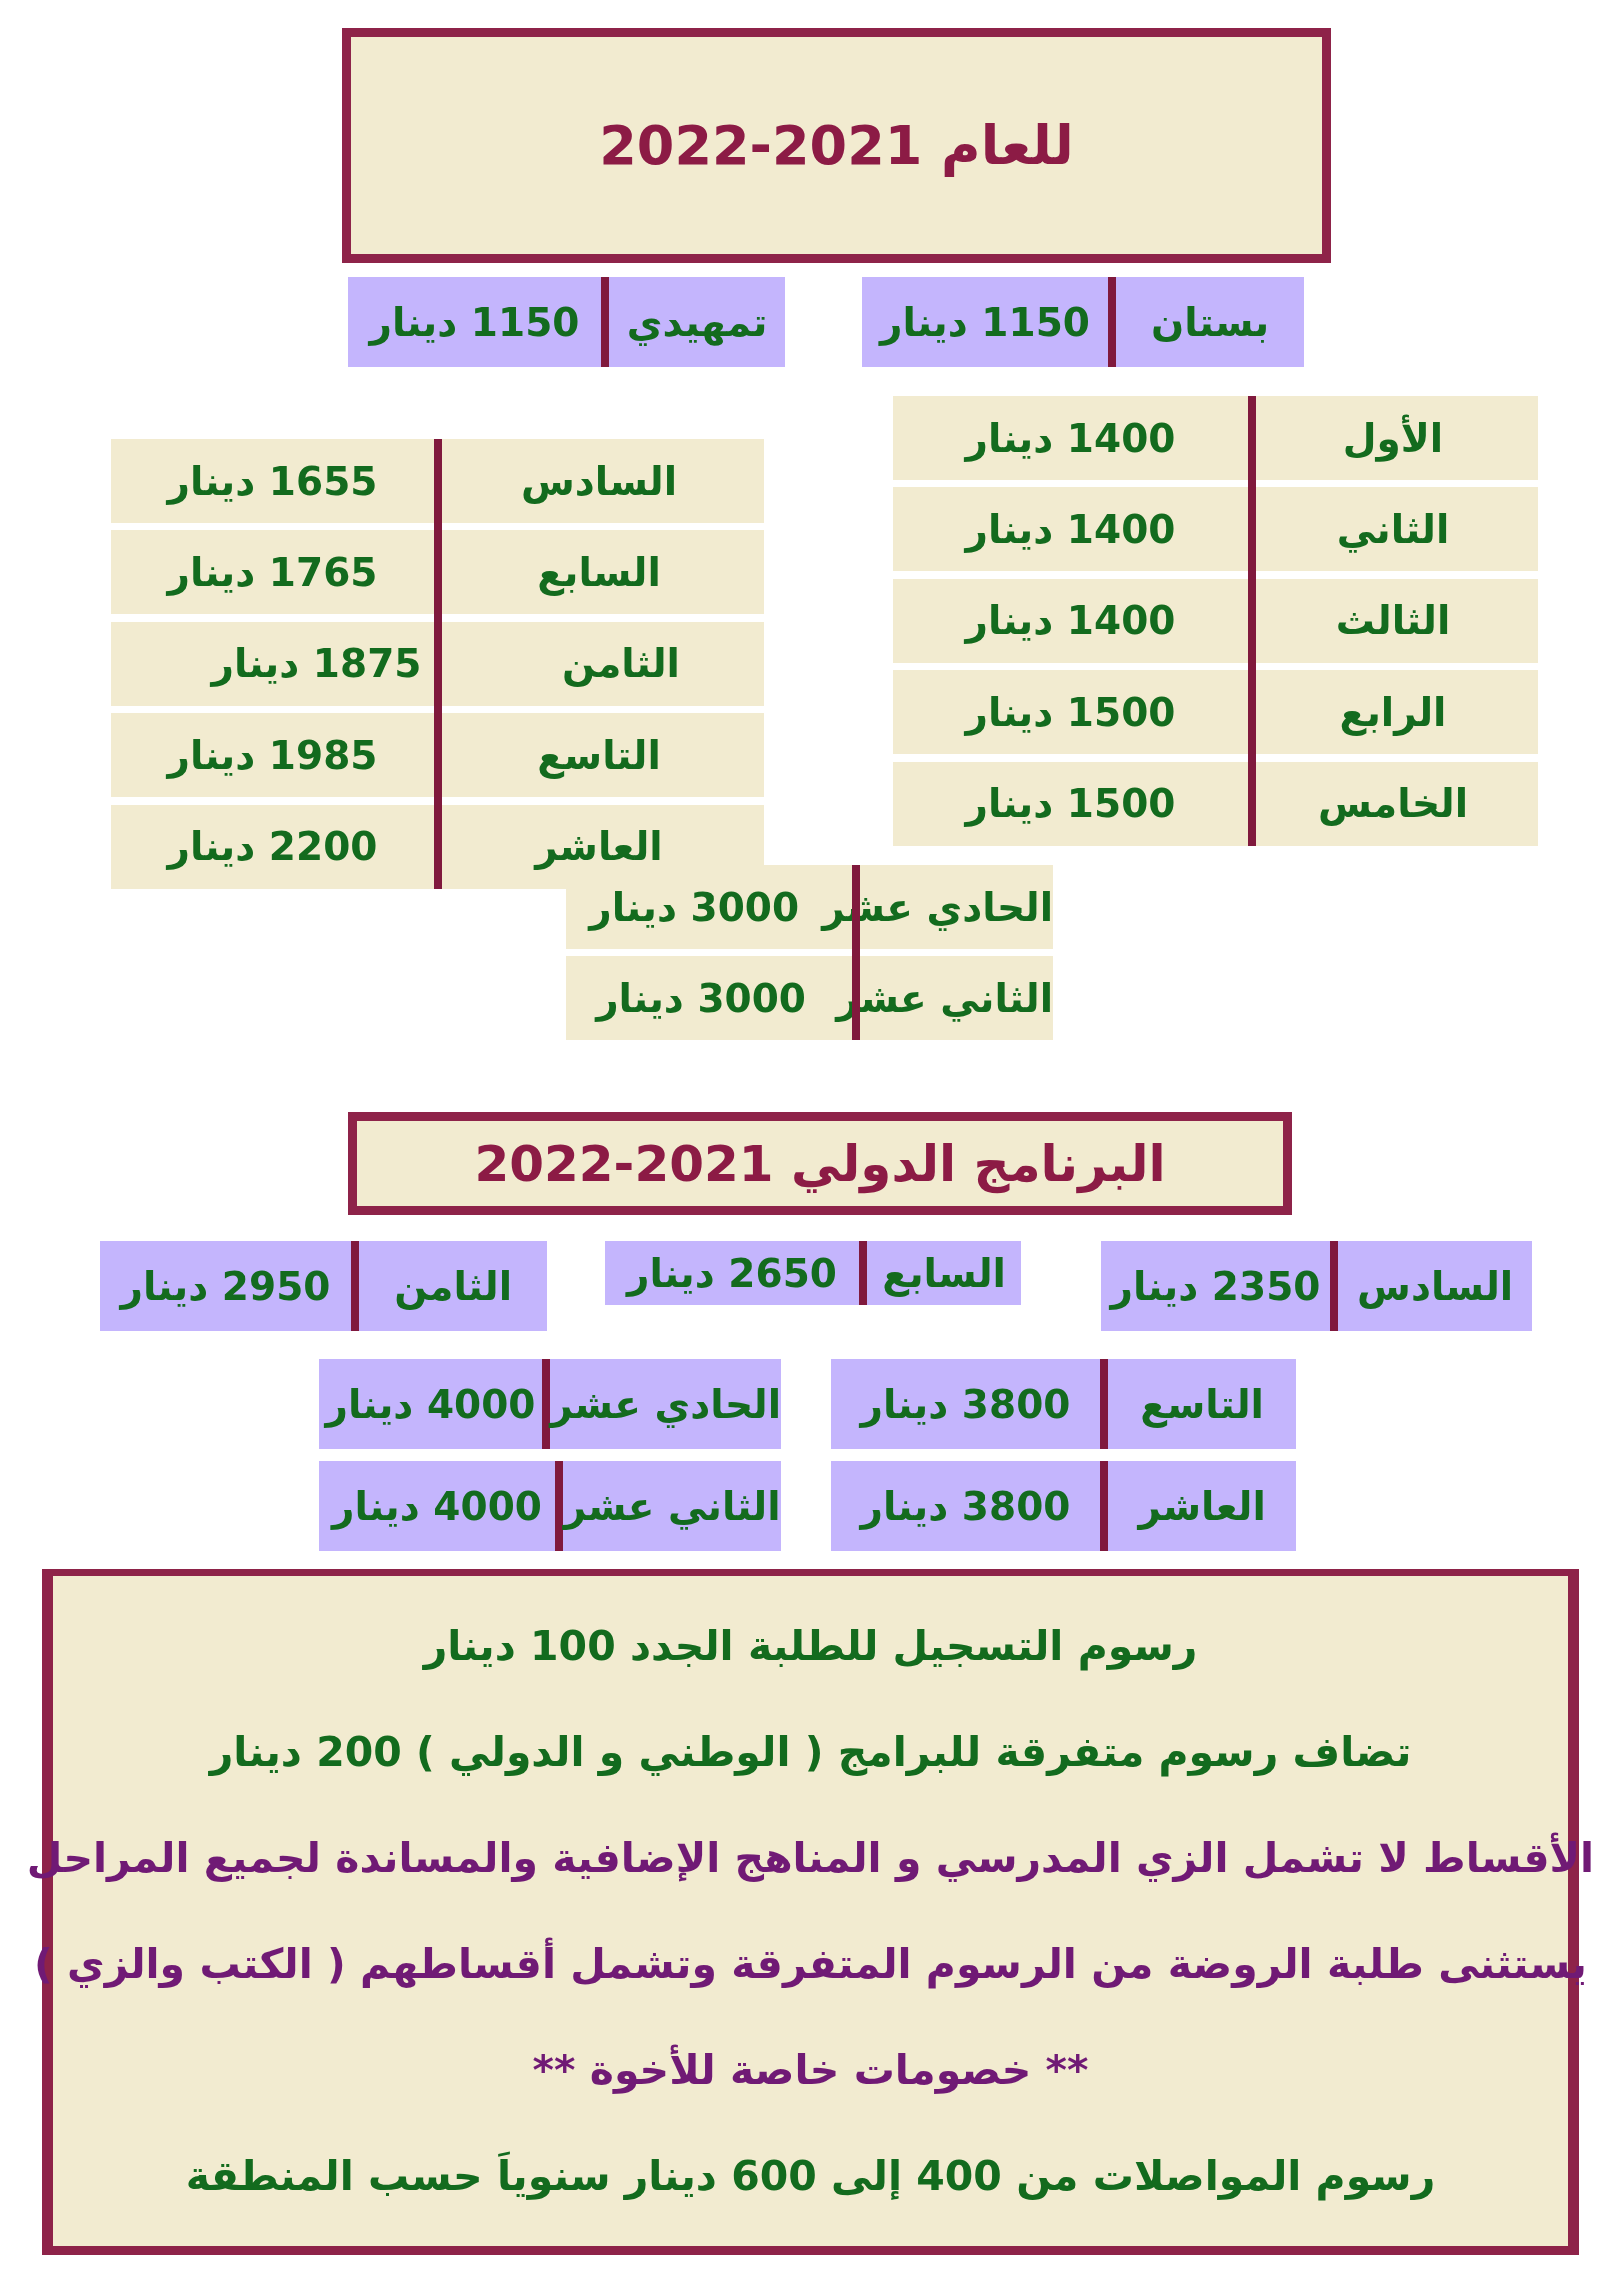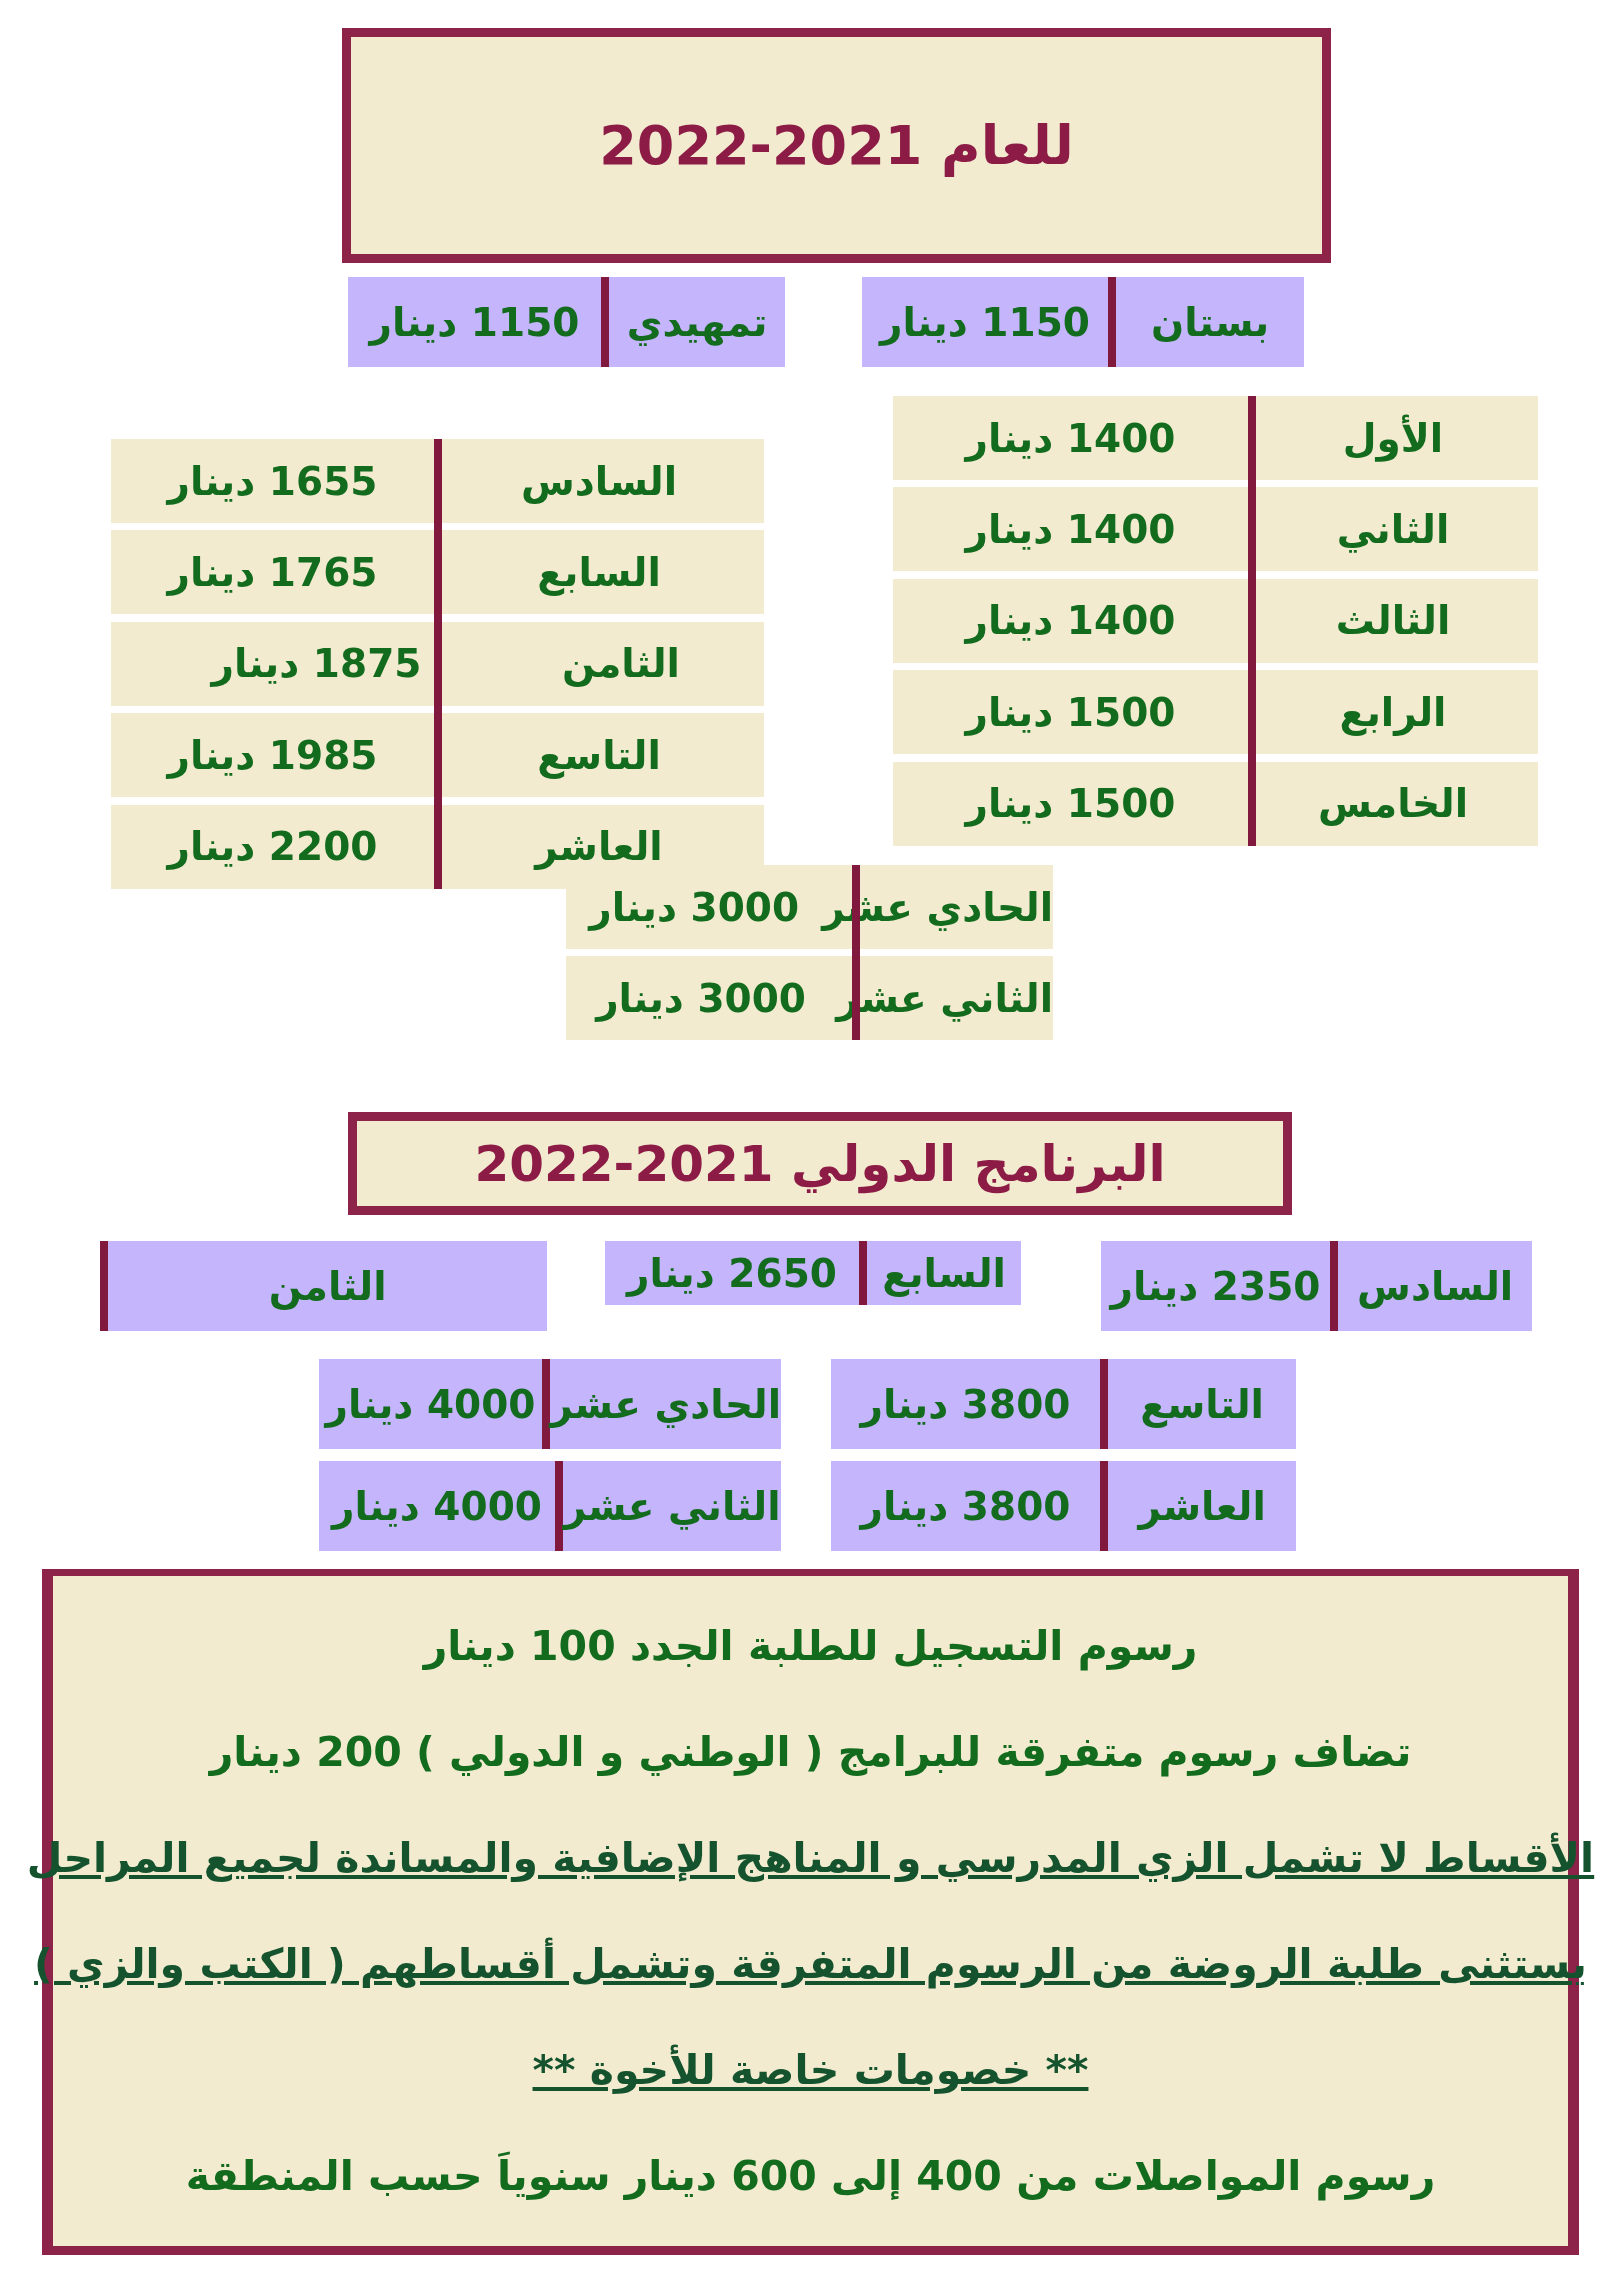--- a/index.html
+++ b/index.html
@@ -68,21 +68,21 @@
     background:#f2ebd0;
     display:flex;flex-direction:column;
     align-items:center;justify-content:space-around;
     padding:16.6px 9.2px;
   }
   .note-line{
     direction:rtl;text-align:right;
     font-size:41px;white-space:nowrap;
   }
   .note-green{color:#136b1e;}
-  .note-maroon{color:#14532d;text-decoration:underline;}
+  .note-maroon{color:#701a75;}
 </style>
 </head>
 <body>
 
 <div class="page">
 
   <div class="title-box t1">
     <div>للعام 2021-2022</div>
   </div>
 
@@ -165,20 +165,21 @@
     <div class="price" style="width:229px;">2350 دينار</div>
     <div class="vbar"></div>
     <div class="label" style="flex:1;">السادس</div>
   </div>
   <div class="fee-box" style="left:605px;top:1241px;width:416px;height:64px;">
     <div class="price" style="width:254px;">2650 دينار</div>
     <div class="vbar"></div>
     <div class="label" style="flex:1;">السابع</div>
   </div>
   <div class="fee-box" style="left:100px;top:1241px;width:447px;height:90px;">
+    <div class="price" style="width:251px;">2950 دينار</div>
     <div class="vbar"></div>
     <div class="label" style="flex:1;">الثامن</div>
   </div>
 
   <div class="fee-box" style="left:831px;top:1359px;width:465px;height:90px;">
     <div class="price" style="width:269px;">3800 دينار</div>
     <div class="vbar"></div>
     <div class="label" style="flex:1;">التاسع</div>
   </div>
   <div class="fee-box" style="left:319px;top:1359px;width:462px;height:90px;">

